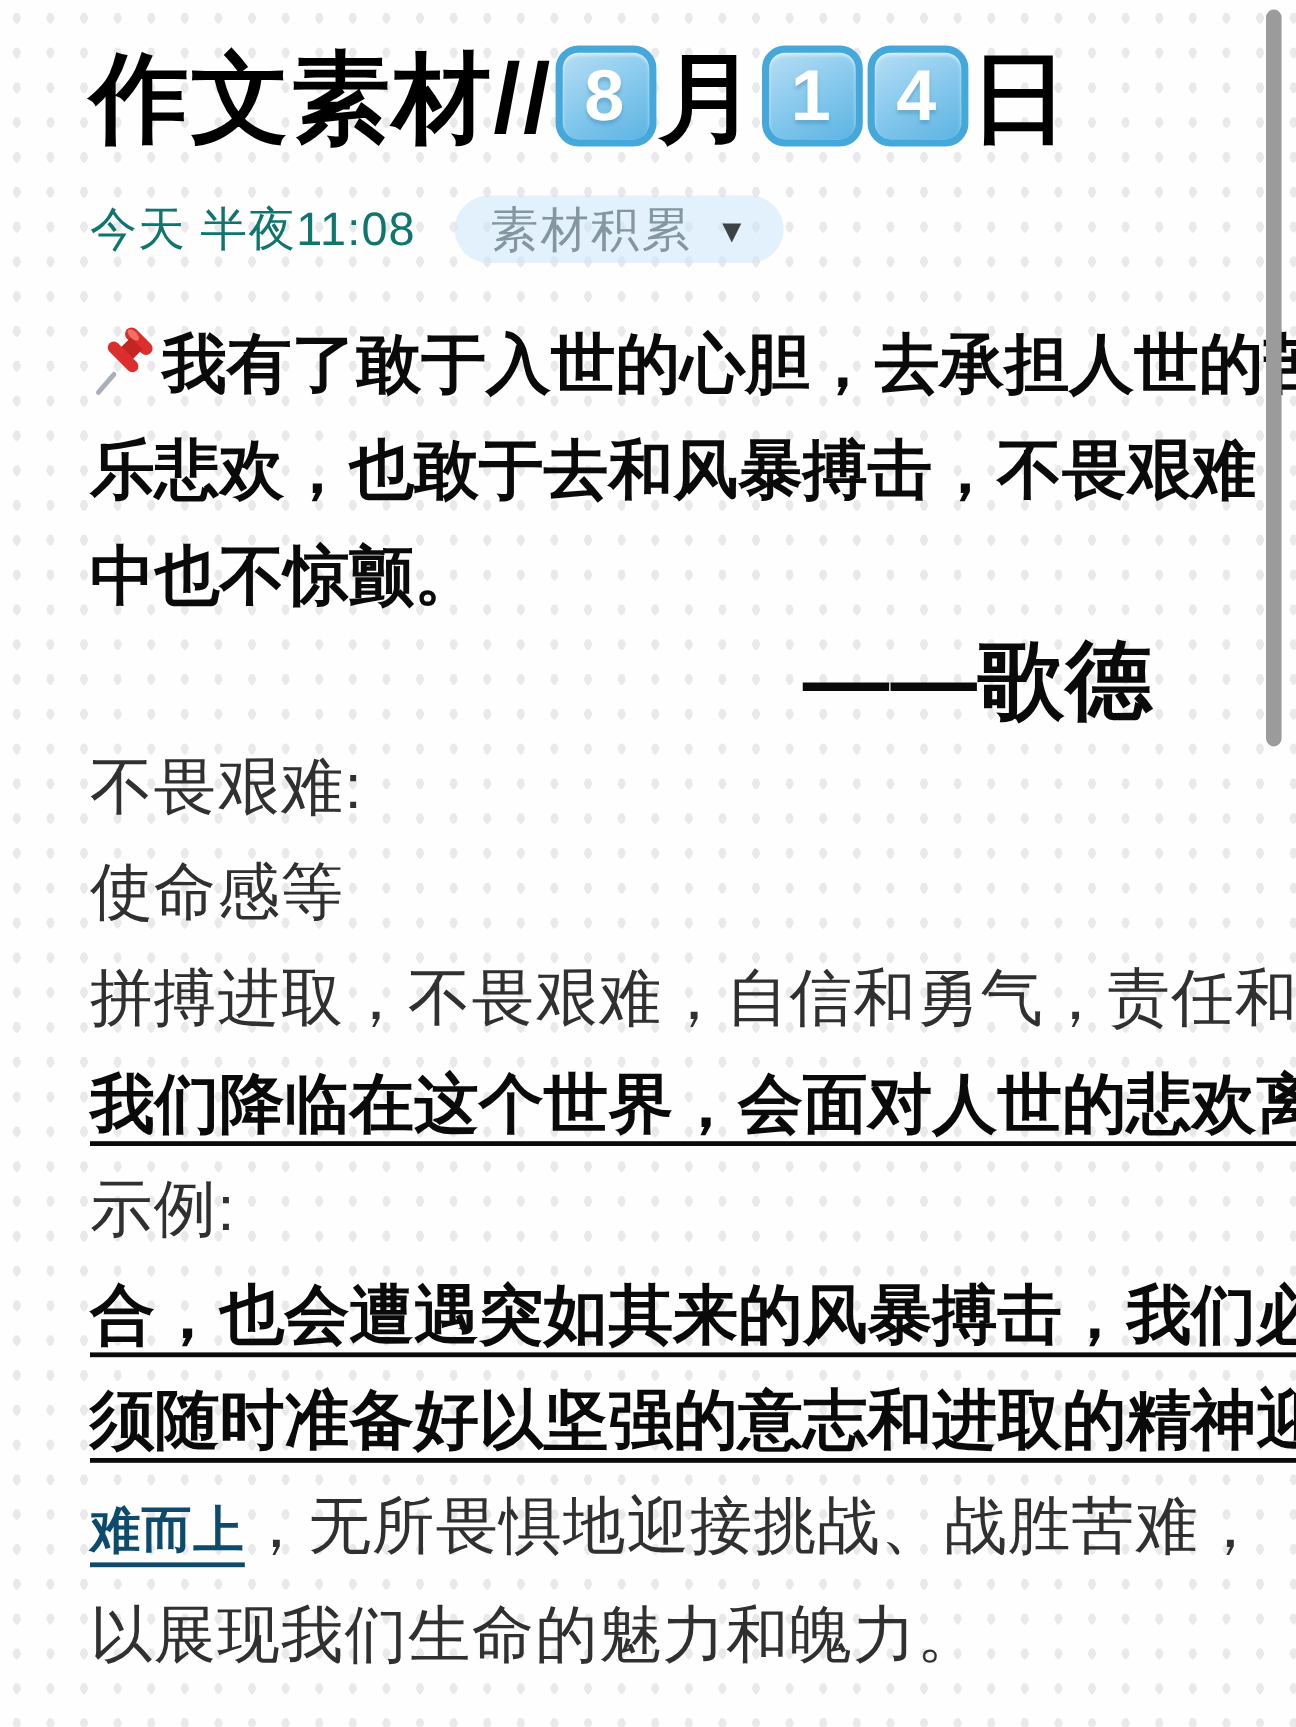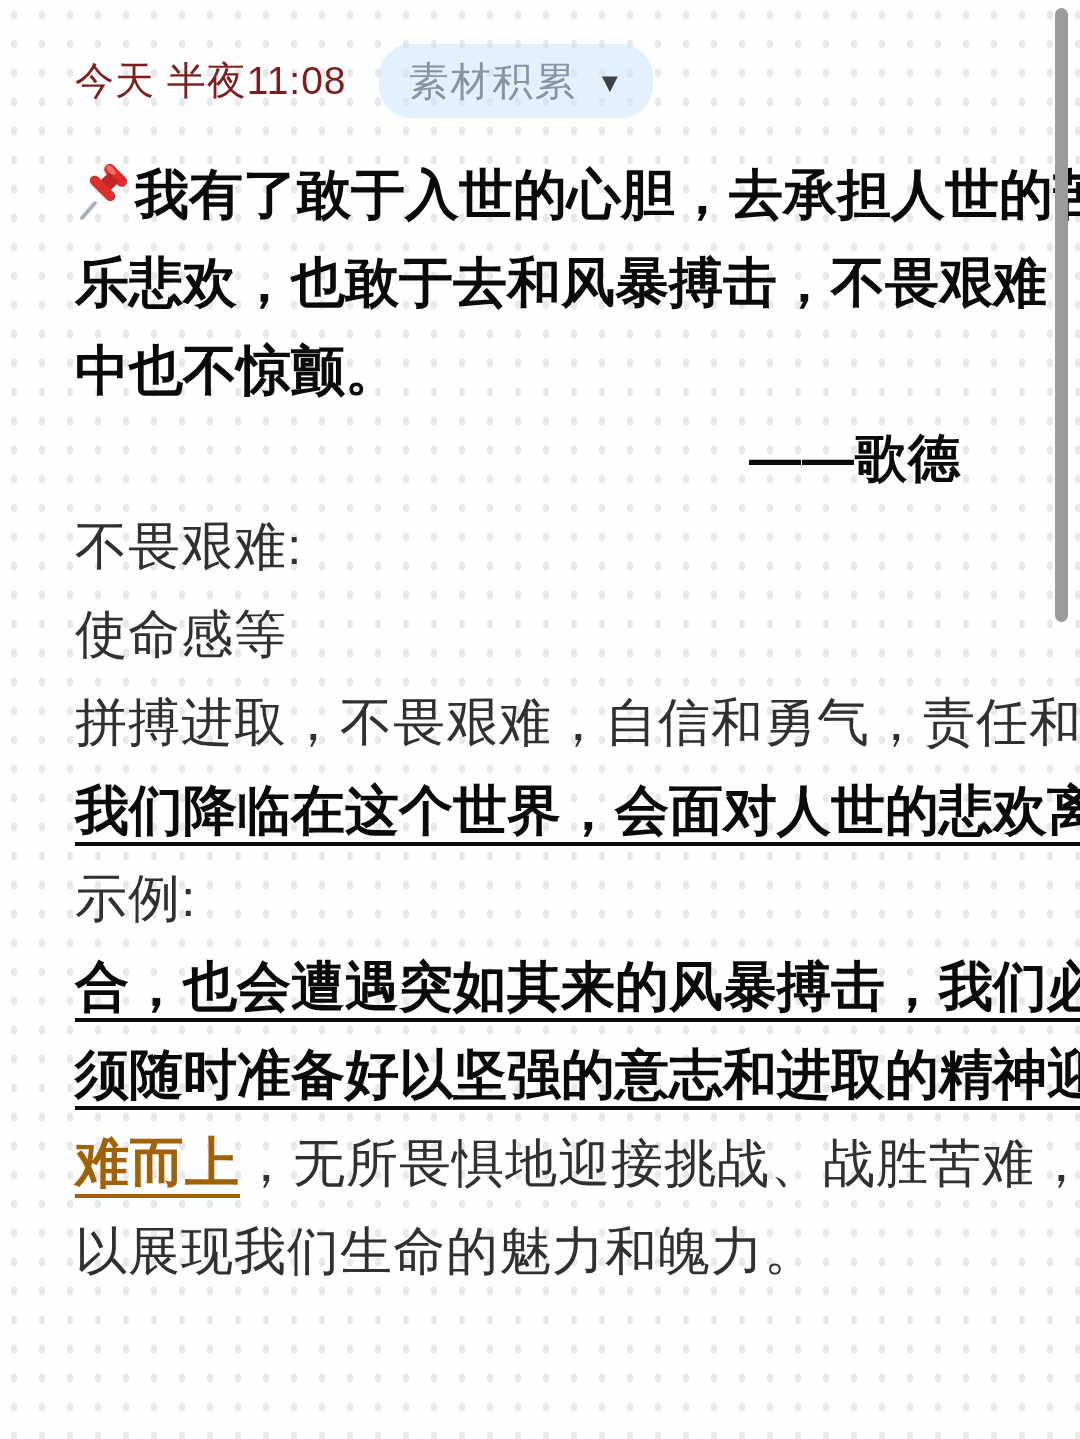--- a/index.html
+++ b/index.html
@@ -45,30 +45,30 @@
   }
   
   .meta-row {
     margin-top: 22px;
     display: flex;
     align-items: center;
     height: 62px;
   }
   .timestamp {
     font-size: 39px;
-    color: #7f1d1d;
+    color: #0f766e;
     letter-spacing: 1px;
   }
   .tag-pill {
     margin-left: 32px;
     display: inline-flex;
     align-items: center;
     background: rgba(203, 230, 247, 0.55);
     border-radius: 32px;
-    height: 74px;
+    height: 56px;
     padding: 0 30px;
     cursor: pointer;
   }
   .tag-label {
     font-size: 40px;
     color: #8496a1;
     letter-spacing: 2px;
   }
   .tag-arrow {
     font-size: 27px;
@@ -91,31 +91,31 @@
     font-size: 54px;
     font-weight: 700;
     color: #0a0a0a;
     letter-spacing: 0;
   }
   .line.attribution {
     text-align: right;
     padding-right: 44px;
     font-weight: 700;
     color: #0a0a0a;
-    font-size: 52px;
+    font-size: 72px;
   }
   .u {
     text-decoration-line: underline;
     text-decoration-thickness: 4px;
     text-underline-offset: 13px;
   }
   .bold-seg {
-    font-size: 54px;
+    font-size: 42px;
     font-weight: 700;
-    color: #a16207;
+    color: #0c4a6e;
   }
   .pin-icon {
     display: inline-block;
     width: 58px; height: 58px;
     vertical-align: -8px;
     margin-right: 2px;
   }
   
   .scrollbar-thumb {
     position: absolute;
@@ -125,20 +125,21 @@
     height: 614px;
     border-radius: 7px;
     background: #9b9b9b;
   }
 </style>
 </head>
 <body>
 
 <div class="page">
 
+  <h1 class="title"><span>作文素材//</span><span class="keycap">8</span><span>月</span><span class="keycap">1</span><span class="keycap">4</span><span>日</span></h1>
 
   <div class="meta-row">
     <span class="timestamp">今天 半夜11:08</span>
     <span class="tag-pill">
       <span class="tag-label">素材积累</span>
       <span class="tag-arrow">▼</span>
     </span>
   </div>
 
   <div class="content">

